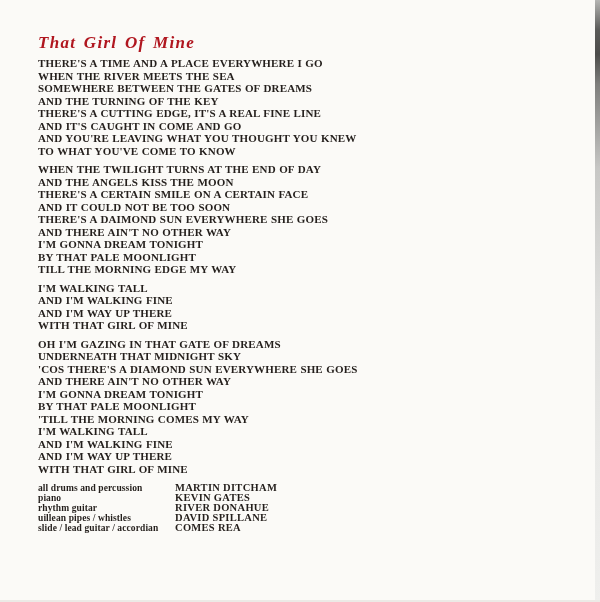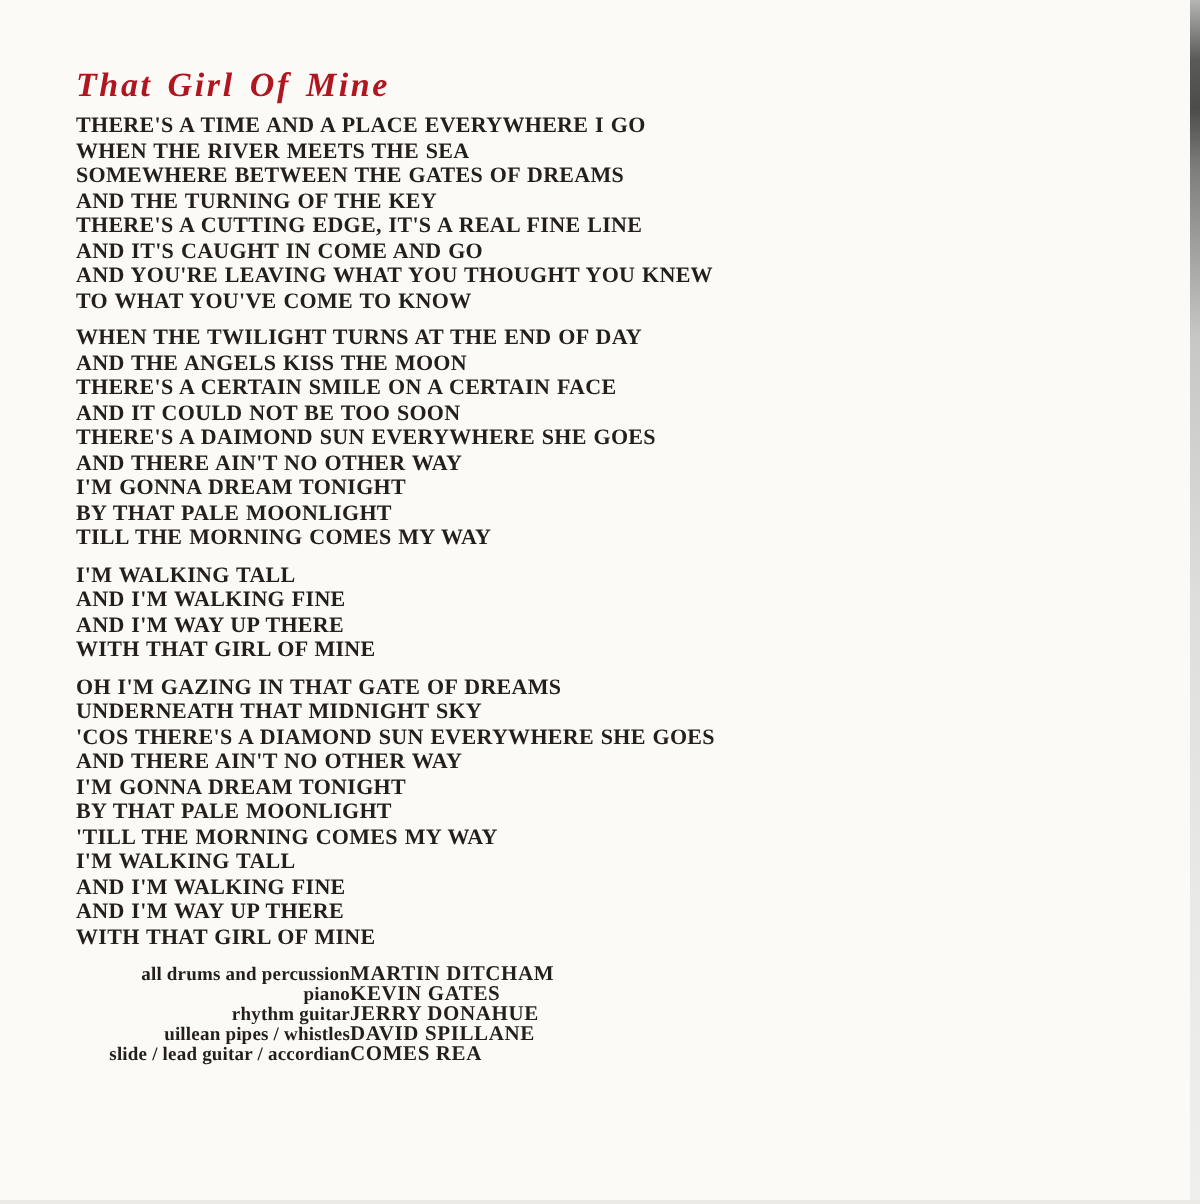--- a/index.html
+++ b/index.html
@@ -42,21 +42,20 @@
     color: var(--text-black, #241f1c);
     white-space: nowrap;
   }
   .credits {
     margin-top: 8px;
   }
   .credit-row {
     display: flex;
     align-items: baseline;
     height: 10px;
-    text-align: right;
   }
   .credit-instrument {
     width: 137px;
     font-weight: bold;
     font-size: 9.5px;
     line-height: 10px;
     letter-spacing: 0.1px;
     color: var(--text-black, #241f1c);
     white-space: nowrap;
   }
@@ -106,21 +105,21 @@
 
       <div class="stanza">
         <div class="lyric-line">WHEN THE TWILIGHT TURNS AT THE END OF DAY</div>
         <div class="lyric-line">AND THE ANGELS KISS THE MOON</div>
         <div class="lyric-line">THERE'S A CERTAIN SMILE ON A CERTAIN FACE</div>
         <div class="lyric-line">AND IT COULD NOT BE TOO SOON</div>
         <div class="lyric-line">THERE'S A DAIMOND SUN EVERYWHERE SHE GOES</div>
         <div class="lyric-line">AND THERE AIN'T NO OTHER WAY</div>
         <div class="lyric-line">I'M GONNA DREAM TONIGHT</div>
         <div class="lyric-line">BY THAT PALE MOONLIGHT</div>
-        <div class="lyric-line">TILL THE MORNING COMES MY WAY</div>
+        <div class="lyric-line">TILL THE MORNING EDGE MY WAY</div>
       </div>
 
       <div class="stanza">
         <div class="lyric-line">I'M WALKING TALL</div>
         <div class="lyric-line">AND I'M WALKING FINE</div>
         <div class="lyric-line">AND I'M WAY UP THERE</div>
         <div class="lyric-line">WITH THAT GIRL OF MINE</div>
       </div>
 
       <div class="stanza">
@@ -143,21 +142,21 @@
       <div class="credit-row">
         <span class="credit-instrument">all drums and percussion</span>
         <span class="credit-musician">MARTIN DITCHAM</span>
       </div>
       <div class="credit-row">
         <span class="credit-instrument">piano</span>
         <span class="credit-musician">KEVIN GATES</span>
       </div>
       <div class="credit-row">
         <span class="credit-instrument">rhythm guitar</span>
-        <span class="credit-musician">JERRY DONAHUE</span>
+        <span class="credit-musician">RIVER DONAHUE</span>
       </div>
       <div class="credit-row">
         <span class="credit-instrument">uillean pipes / whistles</span>
         <span class="credit-musician">DAVID SPILLANE</span>
       </div>
       <div class="credit-row">
         <span class="credit-instrument">slide / lead guitar / accordian</span>
         <span class="credit-musician">COMES REA</span>
       </div>
     </div>

